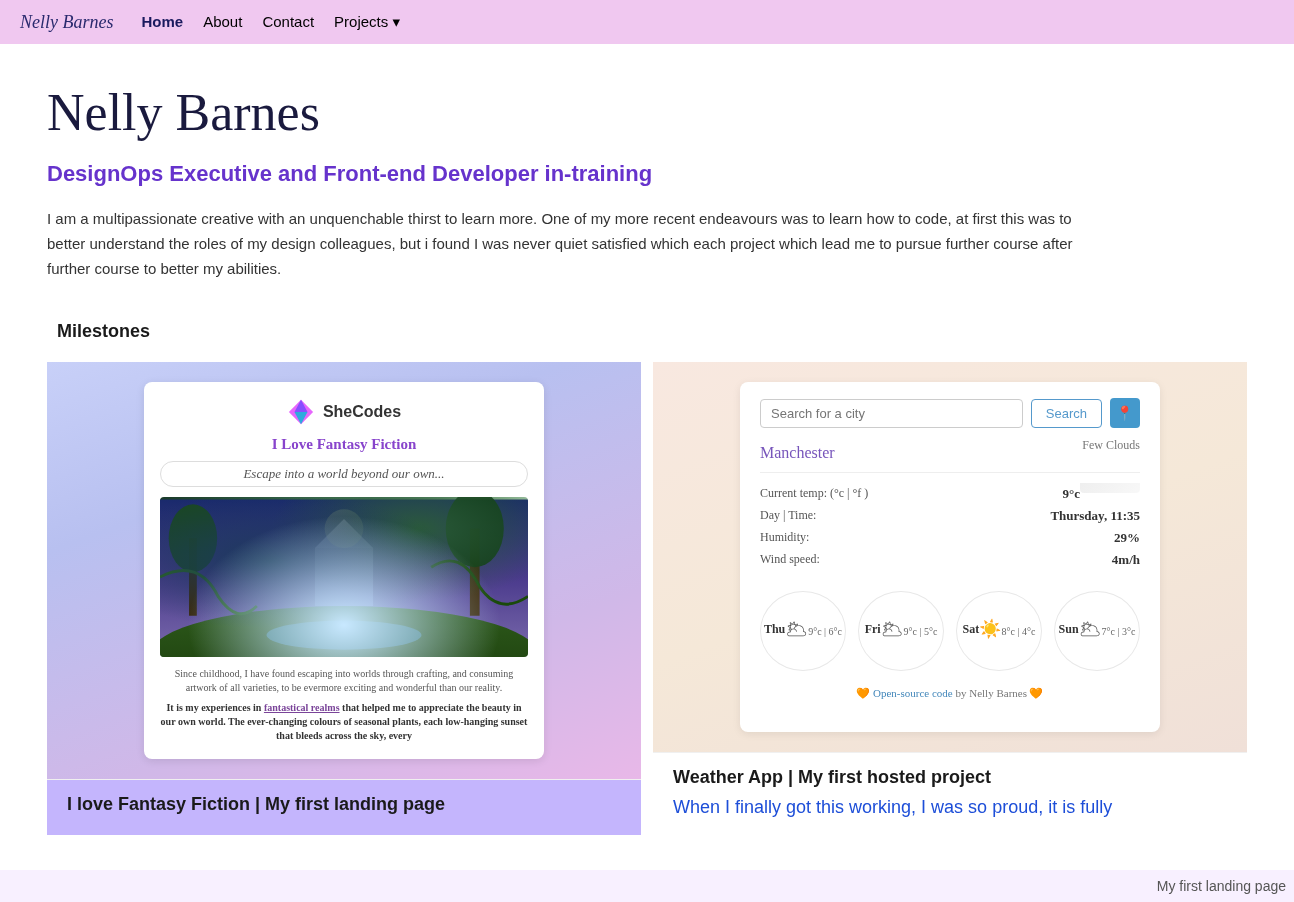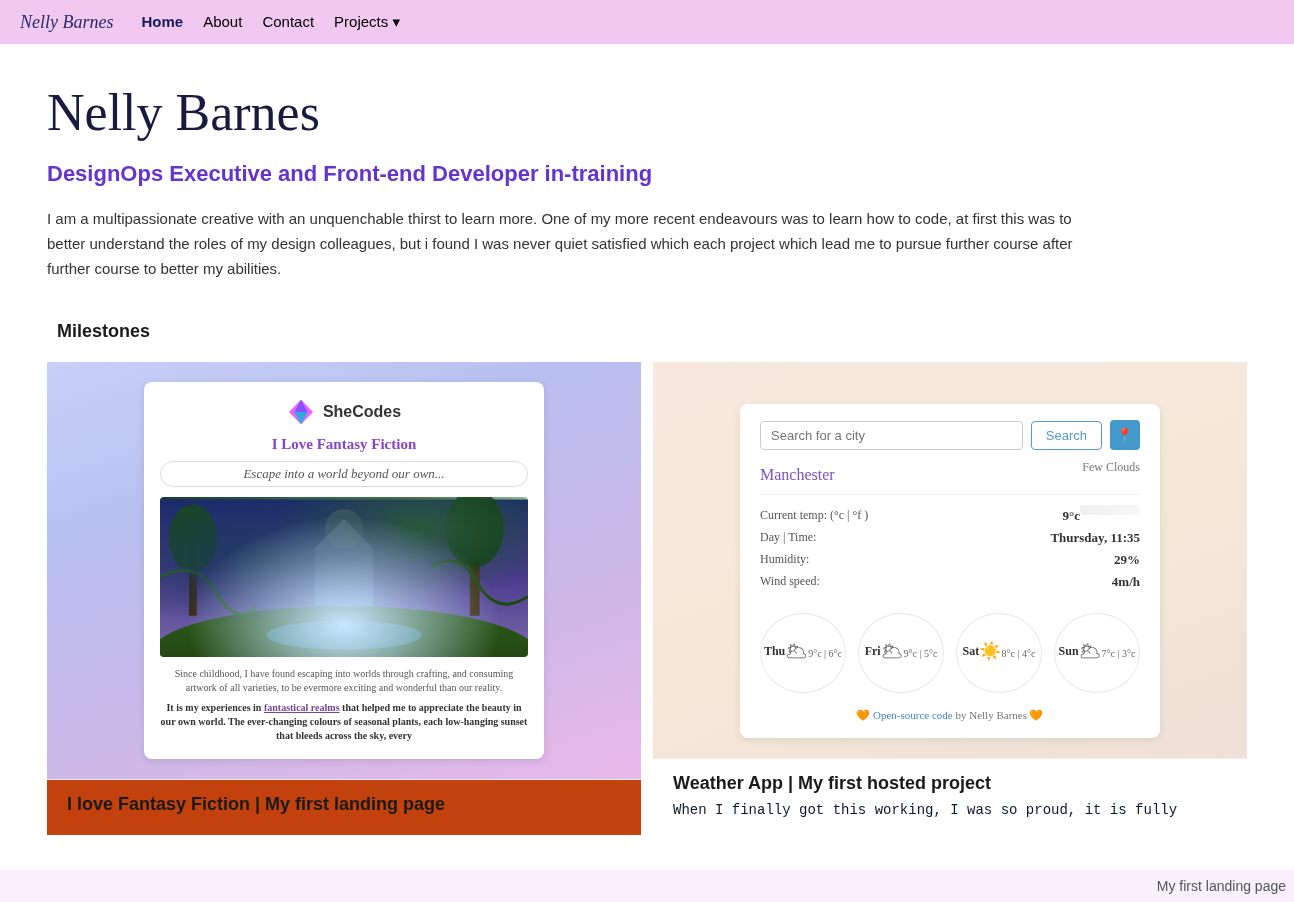--- a/index.html
+++ b/index.html
@@ -323,23 +323,23 @@
 
     .card-caption-title {
       font-family: Arial, sans-serif;
       font-size: 18px;
       font-weight: bold;
       color: #1a1a1a;
       margin-bottom: 6px;
     }
 
     .card-caption-text {
-      font-family: Liberation Mono, monospace;
-      font-size: 14px;
-      color: #0f172a;
+      font-family: Liberation Sans, sans-serif;
+      font-size: 18px;
+      color: #1d4ed8;
       line-height: 1.5;
     }
 
     .cards-top {
       display: flex;
       gap: 12px;
     }
 
     .card-column {
       flex: 1;
@@ -354,25 +354,24 @@
       display: flex;
       justify-content: center;
     }
 
     .card-body-right {
       background: linear-gradient(160deg, #f8e8e0 0%, #f5e8d8 50%, #f0e0d8 100%);
       padding: 20px;
       flex: 1;
       display: flex;
       justify-content: center;
-      align-items: flex-end;
     }
 
     .card-footer-left {
-      background: #c2410c;
+      background: #c4b5fd;
       padding: 14px 20px;
       border-top: 1px solid #f0f0f0;
     }
 
     .card-footer-right {
       background: #fff;
       padding: 14px 20px;
       border-top: 1px solid #f0f0f0;
     }
 

